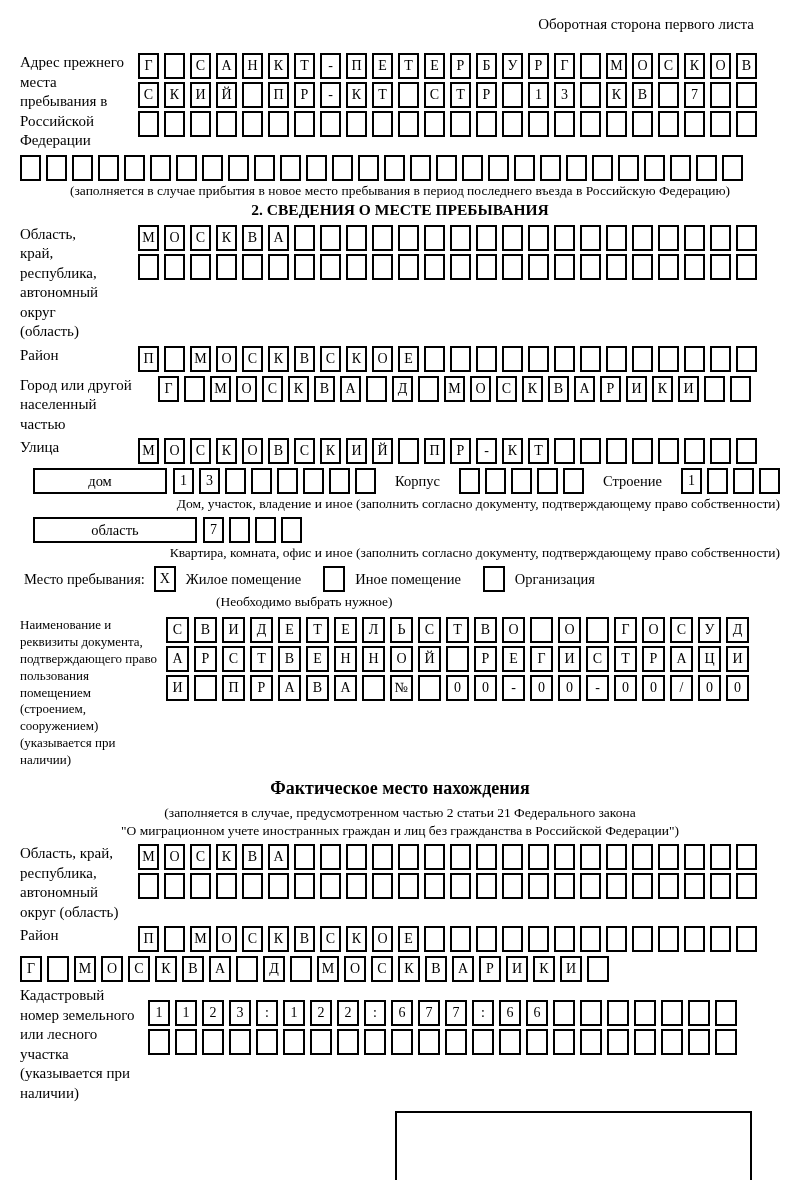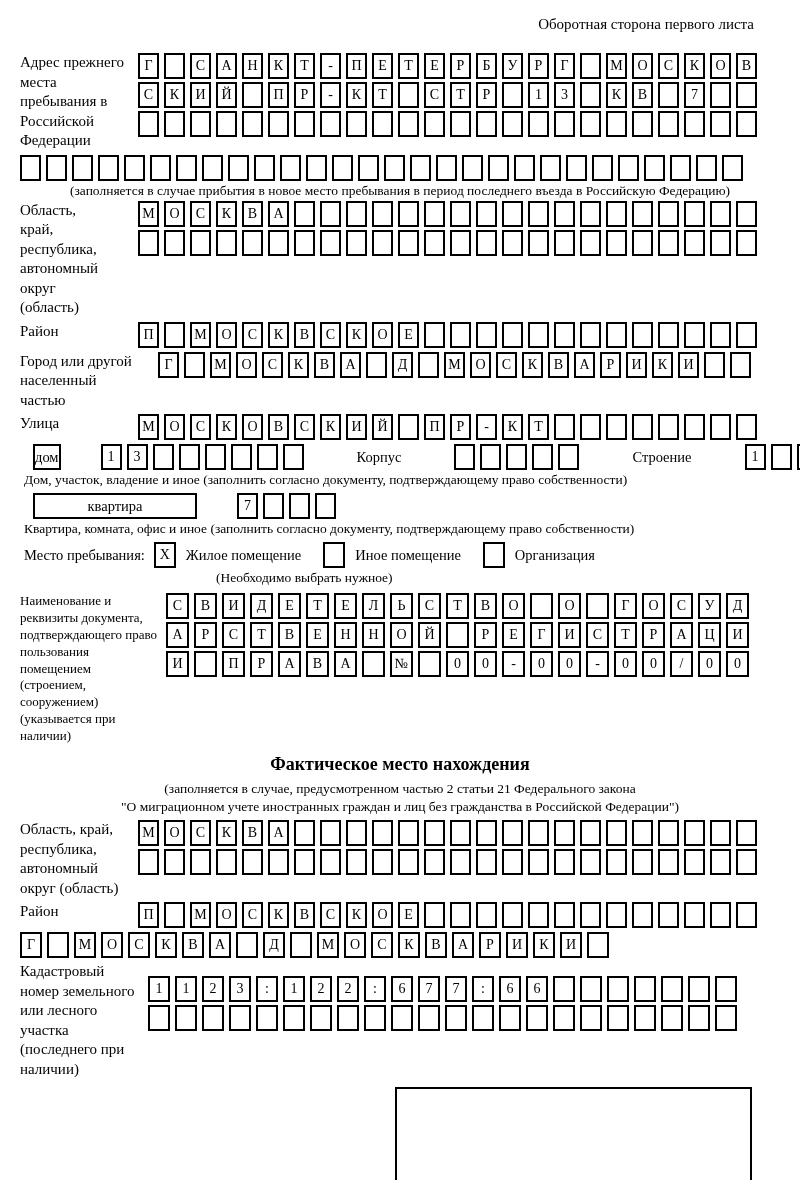--- a/index.html
+++ b/index.html
@@ -14,24 +14,24 @@
   .w126{flex-basis:126px;padding-right:2px;}
   .rows{display:flex;flex-direction:column;gap:3px;}
   .boxrow{display:flex;gap:5px;}
   .cell{flex:0 0 auto;width:17px;height:22px;border:2px solid #000;
         display:flex;align-items:center;justify-content:center;
         font-size:14px;line-height:1;background:#fff;}
   .boxrow.wide .cell{width:19px;}
   .boxrow.w18 .cell{width:18px;}
   .indent20{margin-left:20px;}
   .fullrow{margin:3px 0 2px 0;}
-  .footnote{font-size:13.5px;margin:1px 0 5px 4px;}
+  .footnote{font-size:13.5px;margin:1px 0 5px 4px;text-align:right;}
   .footnote.center{text-align:center;margin:2px 0 2px 0;}
   .sec-title{text-align:center;font-weight:bold;font-size:15.5px;margin:2px 0 6px 0;}
-  .house-row{display:flex;align-items:center;margin:4px 0 2px 13px;gap:34px;}
+  .house-row{display:flex;align-items:center;margin:4px 0 2px 13px;}
   .named-box{width:160px;height:22px;border:2px solid #000;display:flex;align-items:center;
              justify-content:center;font-size:14.5px;margin-right:6px;}
   .inline-label{font-size:14.5px;margin:0 19px;white-space:nowrap;}
   .stay-row{display:flex;align-items:center;font-size:14.5px;margin:5px 0 2px 4px;}
   .stay-label{margin-right:9px;}
   .checkbox{flex:0 0 auto;width:18px;height:22px;border:2px solid #000;display:flex;
             align-items:center;justify-content:center;font-size:14px;}
   .opt-label{margin:0 22px 0 10px;}
   .choose-note{font-size:13.5px;margin:1px 0 7px 196px;}
   .subtitle{text-align:center;font-weight:bold;font-size:18px;margin:9px 0 5px 0;}
@@ -155,20 +155,21 @@
       <span class="cell"></span>
       <span class="cell"></span>
       <span class="cell"></span>
       <span class="cell"></span>
       <span class="cell"></span>
       <span class="cell"></span>
       <span class="cell"></span>
     </div>
   <div class="footnote center">(заполняется в случае прибытия в новое место пребывания в период последнего въезда в Российскую Федерацию)</div>
 
+  <div class="sec-title">2. СВЕДЕНИЯ О МЕСТЕ ПРЕБЫВАНИЯ</div>
 
   <div class="form-row">
     <div class="row-label">
         <span class="narrow">Область, край, республика, автономный округ (область)</span>
       </div>
     <div class="rows">
       <div class="boxrow">
           <span class="cell">М</span>
           <span class="cell">О</span>
           <span class="cell">С</span>
@@ -342,21 +343,21 @@
     <div class="boxrow">
         <span class="cell">1</span>
         <span class="cell"></span>
         <span class="cell"></span>
         <span class="cell"></span>
       </div>
   </div>
   <div class="footnote">Дом, участок, владение и иное (заполнить согласно документу, подтверждающему право собственности)</div>
 
   <div class="house-row">
-    <div class="named-box">квартира</div>
+    <div class="named-box">область</div>
     <div class="boxrow">
         <span class="cell">7</span>
         <span class="cell"></span>
         <span class="cell"></span>
         <span class="cell"></span>
       </div>
   </div>
   <div class="footnote">Квартира, комната, офис и иное (заполнить согласно документу, подтверждающему право собственности)</div>
 
   <div class="stay-row">
@@ -564,21 +565,21 @@
           <span class="cell">Р</span>
           <span class="cell">И</span>
           <span class="cell">К</span>
           <span class="cell">И</span>
           <span class="cell"></span>
         </div>
     </div>
   </div>
 
   <div class="form-row">
-    <div class="row-label w126">Кадастровый номер земельного или лесного участка (последнего при наличии)</div>
+    <div class="row-label w126">Кадастровый номер земельного или лесного участка (указывается при наличии)</div>
     <div class="rows cad-rows">
       <div class="boxrow w18">
           <span class="cell">1</span>
           <span class="cell">1</span>
           <span class="cell">2</span>
           <span class="cell">3</span>
           <span class="cell">:</span>
           <span class="cell">1</span>
           <span class="cell">2</span>
           <span class="cell">2</span>

